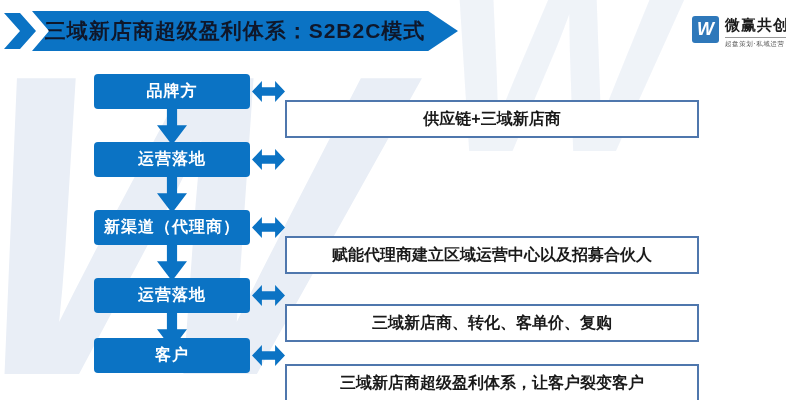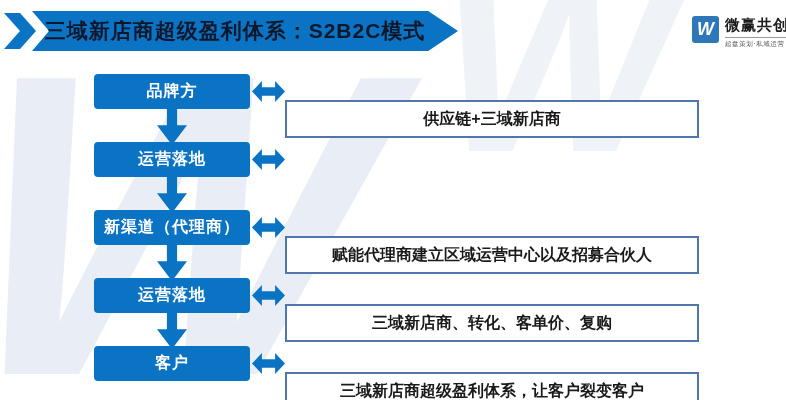--- a/index.html
+++ b/index.html
@@ -66,21 +66,21 @@
     background:#ffffff;border:2px solid var(--box-border,#4f77ad);
     display:flex;align-items:center;justify-content:center;
     font-size:16px;font-weight:700;color:#1a1a1a;white-space:nowrap;margin-top:28px;
   }
   .varrow{
     position:absolute;left:157px;width:30px;height:38px;
     background:var(--primary-blue,#0b73c4);
     clip-path:polygon(33% 0,67% 0,67% 48%,100% 48%,50% 100%,0 48%,33% 48%);
     z-index:1;
   }
-  .r0{top:72px;} .r1{top:140px;} .r2{top:208px;} .r3{top:276px;} .r4{top:344px;}
+  .r0{top:72px;} .r1{top:140px;} .r2{top:208px;} .r3{top:276px;} .r4{top:336px;}
   .a0{top:107px;} .a1{top:175px;} .a2{top:243px;} .a3{top:311px;}
 </style>
 </head>
 <body>
 
 <div class="stage">
 
   <div class="wm wm-left">W</div>
   <div class="wm wm-right">W</div>
 

